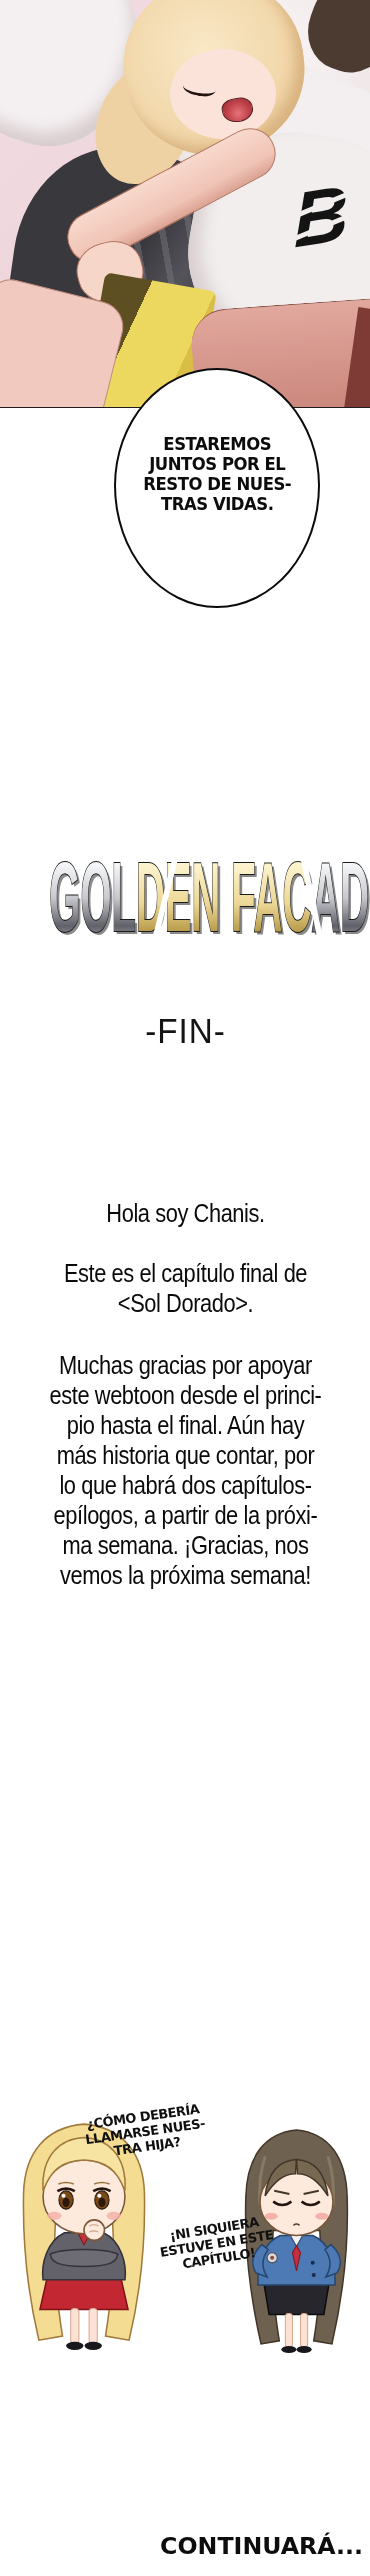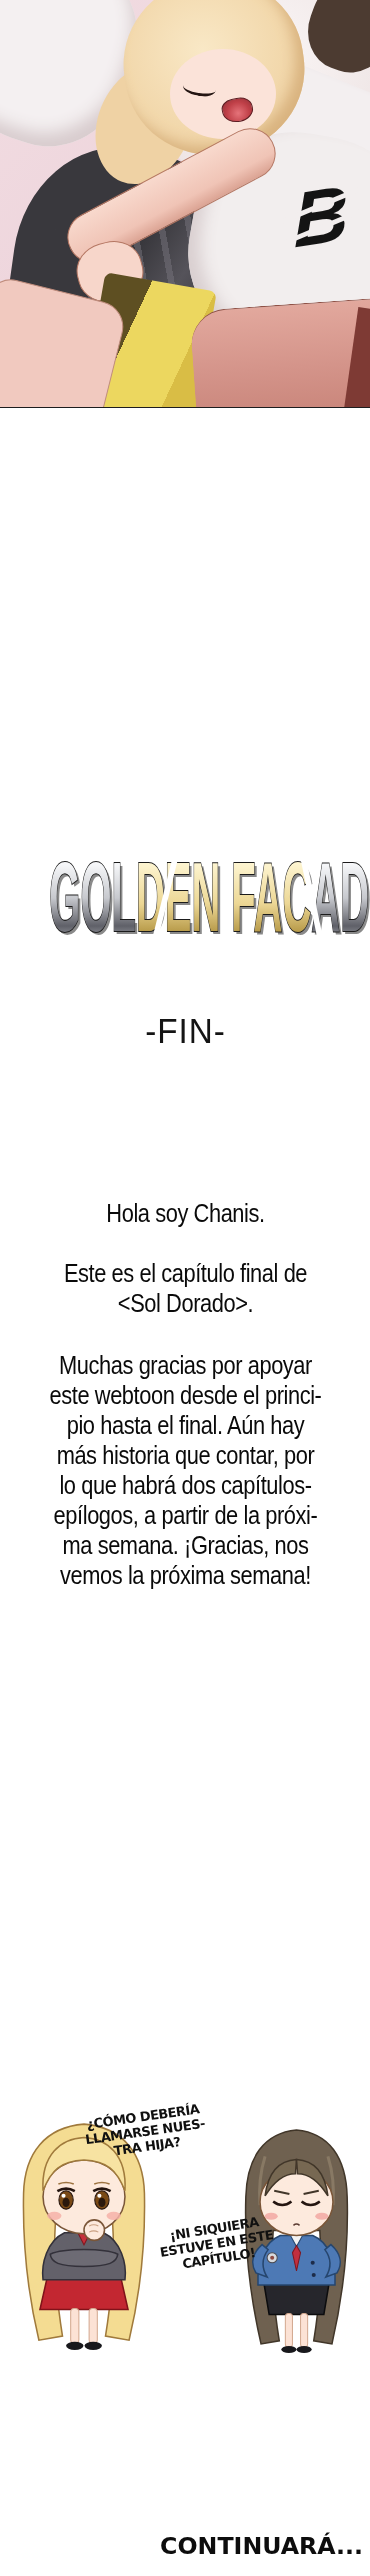--- a/index.html
+++ b/index.html
@@ -117,20 +117,28 @@
     <div class="a-eye"></div>
     <div class="a-mouth"></div>
     <div class="a-arm-girl"></div>
     <div class="a-hand"></div>
     <div class="a-pillow-y"></div>
     <div class="a-thigh-bl"></div>
     <div class="a-thigh-br"></div>
     <div class="a-sliver"></div>
   </div>
 
+  <div class="bubble">
+    <div class="bubble-text">
+      <div>ESTAREMOS</div>
+      <div>JUNTOS POR EL</div>
+      <div>RESTO DE NUES-</div>
+      <div>TRAS VIDAS.</div>
+    </div>
+  </div>
 
   <div class="logo-wrap">
     <svg width="371" height="98" viewBox="0 0 720 190">
       <defs>
         <linearGradient id="gsilver" x1="0" y1="20" x2="0" y2="175" gradientUnits="userSpaceOnUse">
           <stop offset="0" stop-color="#f6f7f9"></stop>
             <stop offset="0.3" stop-color="#c7c9ce"></stop>
           <stop offset="0.55" stop-color="#5f6068"></stop>
             <stop offset="0.7" stop-color="#a8aab1"></stop>
           <stop offset="1" stop-color="#3c3d43"></stop>

